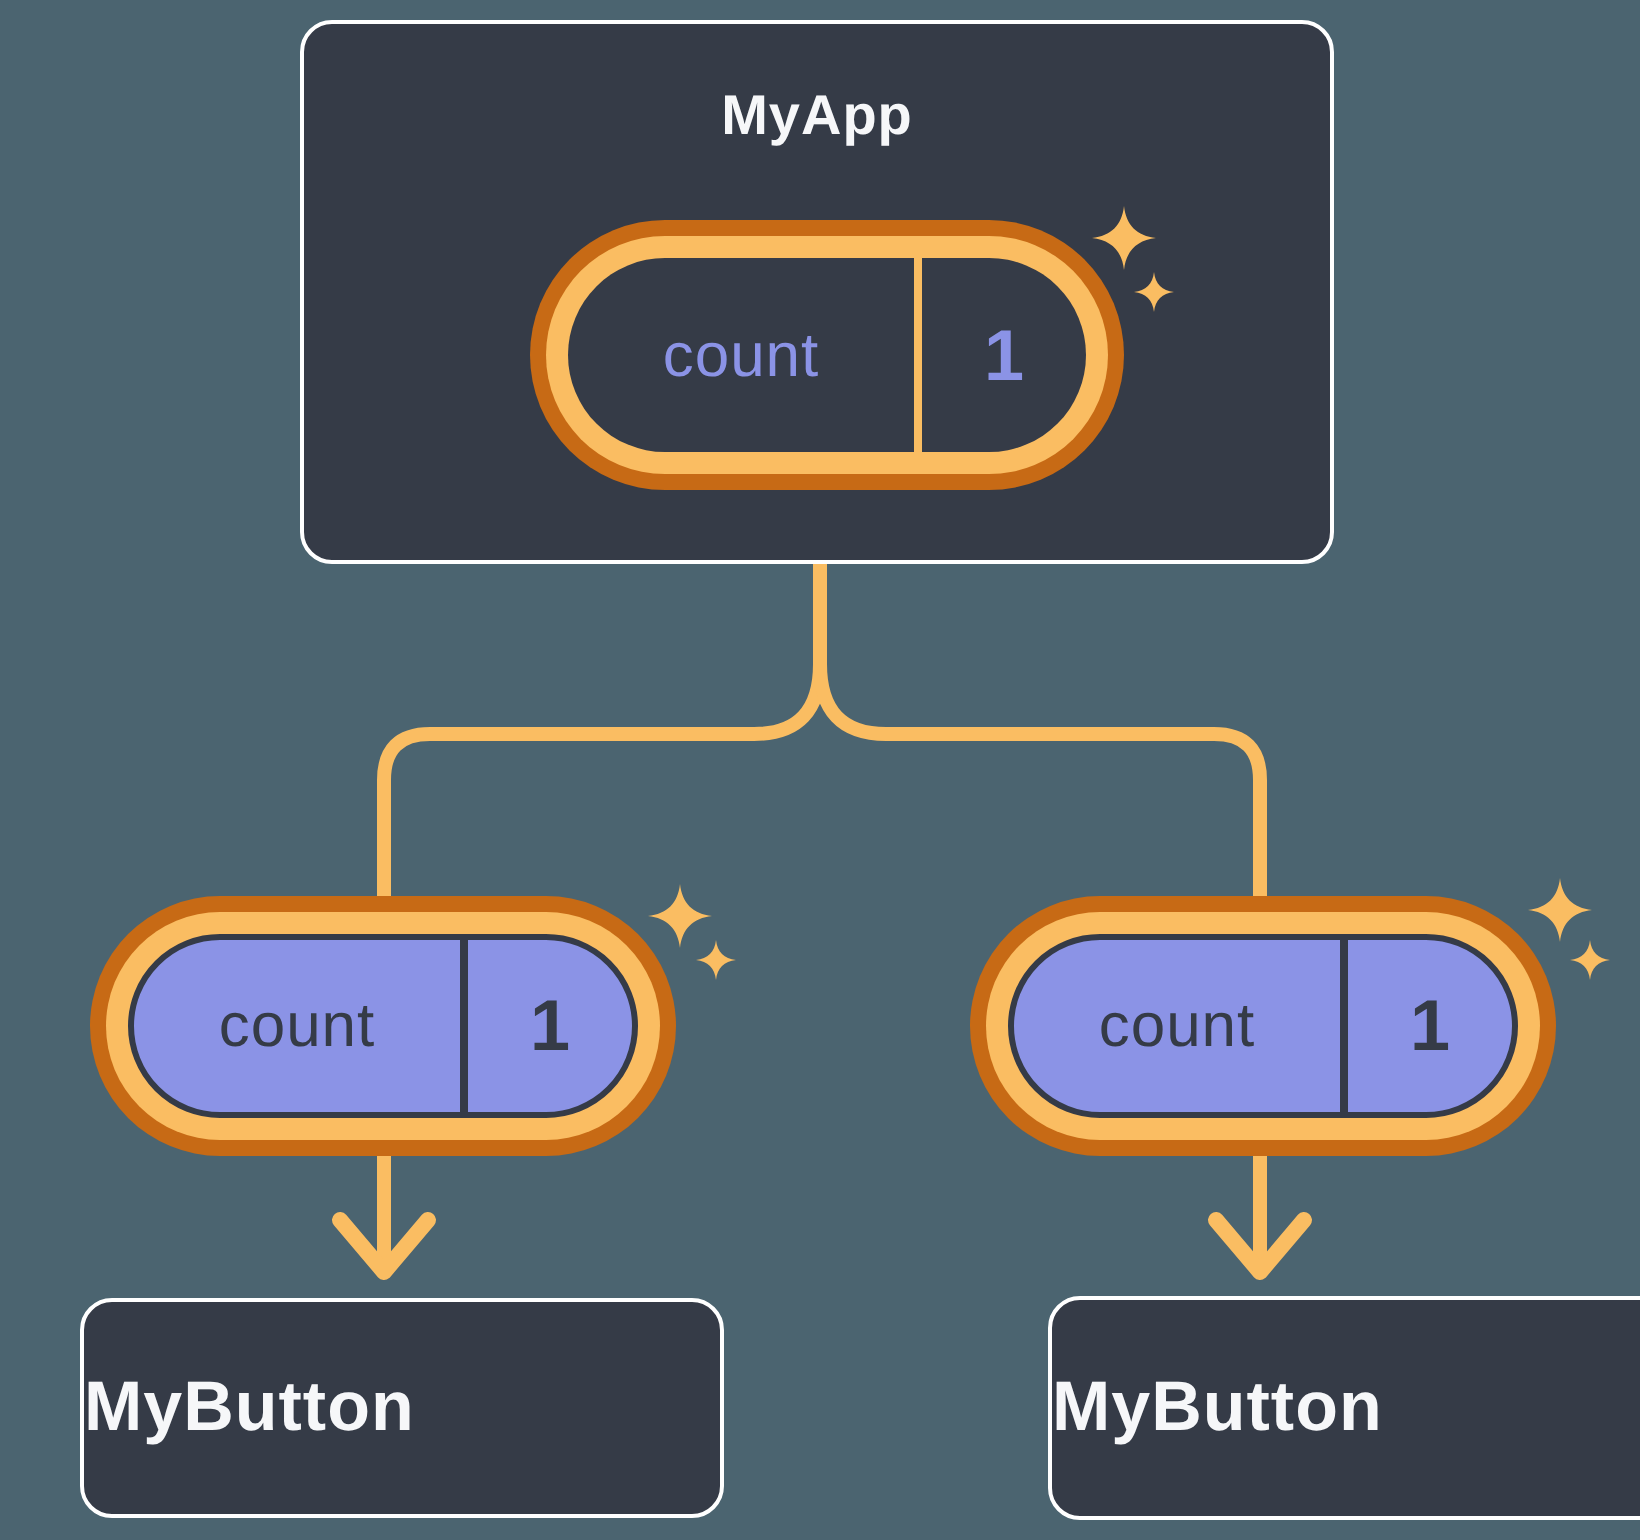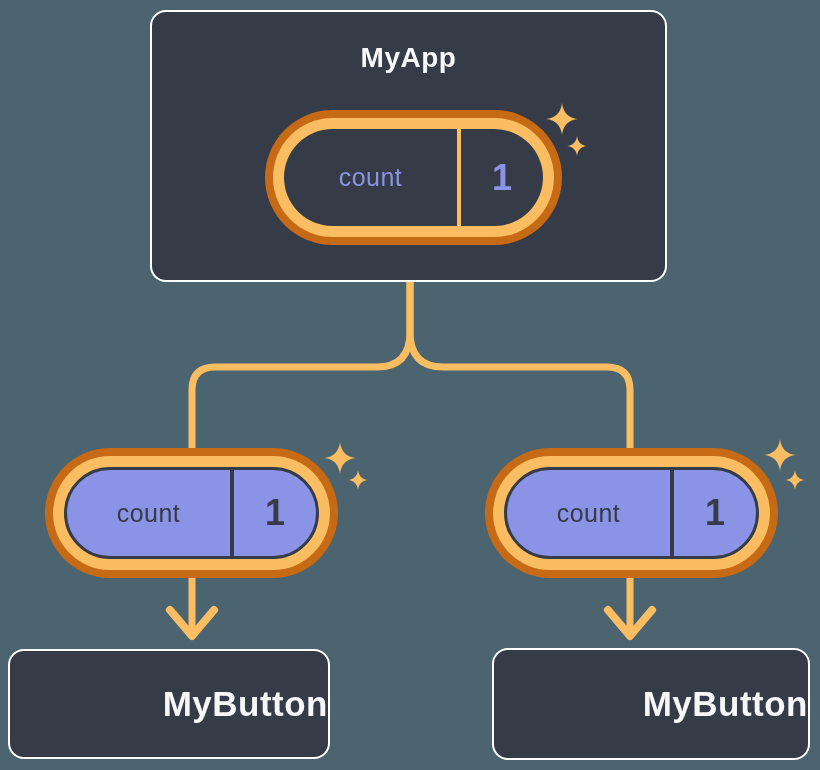--- a/index.html
+++ b/index.html
@@ -15,21 +15,21 @@
   .card {
     position:absolute; box-sizing:border-box;
     background:#353b47; border:2px solid #ffffff; border-radius:16px;
     color:#f6f7f9; z-index:2;
   }
   #app-card { left:150px; top:10px; width:517px; height:272px; }
   .card-title {
     position:absolute; left:0; right:0; top:30px;
     text-align:center; font-size:28px; font-weight:600; letter-spacing:0.5px;
   }
-  .btn-card { display:flex; align-items:center; justify-content:flex-end; }
+  .btn-card { display:flex; align-items:center; justify-content:flex-start;margin-left:32px; }
   #button-card-left  { left:8px;  top:649px; width:322px; height:110px; }
   #button-card-right { left:492px; top:648px; width:318px; height:112px; }
   .btn-title { font-size:35px; font-weight:600; letter-spacing:0.5px; }
 
   
   .pill-outer {
     position:absolute; box-sizing:border-box; z-index:2;
     background:#c76a15; border-radius:999px; padding:8px;
   }
   .pill-mid {
@@ -37,21 +37,21 @@
     background:#fabd62; border-radius:999px; padding:11px;
   }
   .pill-inner {
     box-sizing:border-box; height:100%; border-radius:999px;
     display:flex; align-items:stretch; overflow:hidden;
   }
   .pill-dark  .pill-inner { background:#353b47; }
   .pill-light .pill-inner { background:#8b93e6; border:3px solid #353b47; }
   .pill-label {
     flex:1; display:flex; align-items:center; justify-content:center;
-    font-size:25px; letter-spacing:0.5px;
+    font-size:31px; letter-spacing:0.5px;
   }
   .pill-divider { width:4px; }
   .pill-value {
     width:82px; display:flex; align-items:center; justify-content:center;
     font-size:36px; font-weight:700;
   }
   .pill-dark  .pill-label,   .pill-dark  .pill-value { color:#8b93e6; }
   .pill-light .pill-label,   .pill-light .pill-value { color:#353b47; }
   .pill-dark  .pill-divider { background:#fabd62; }
   .pill-light .pill-divider { background:#353b47; }

